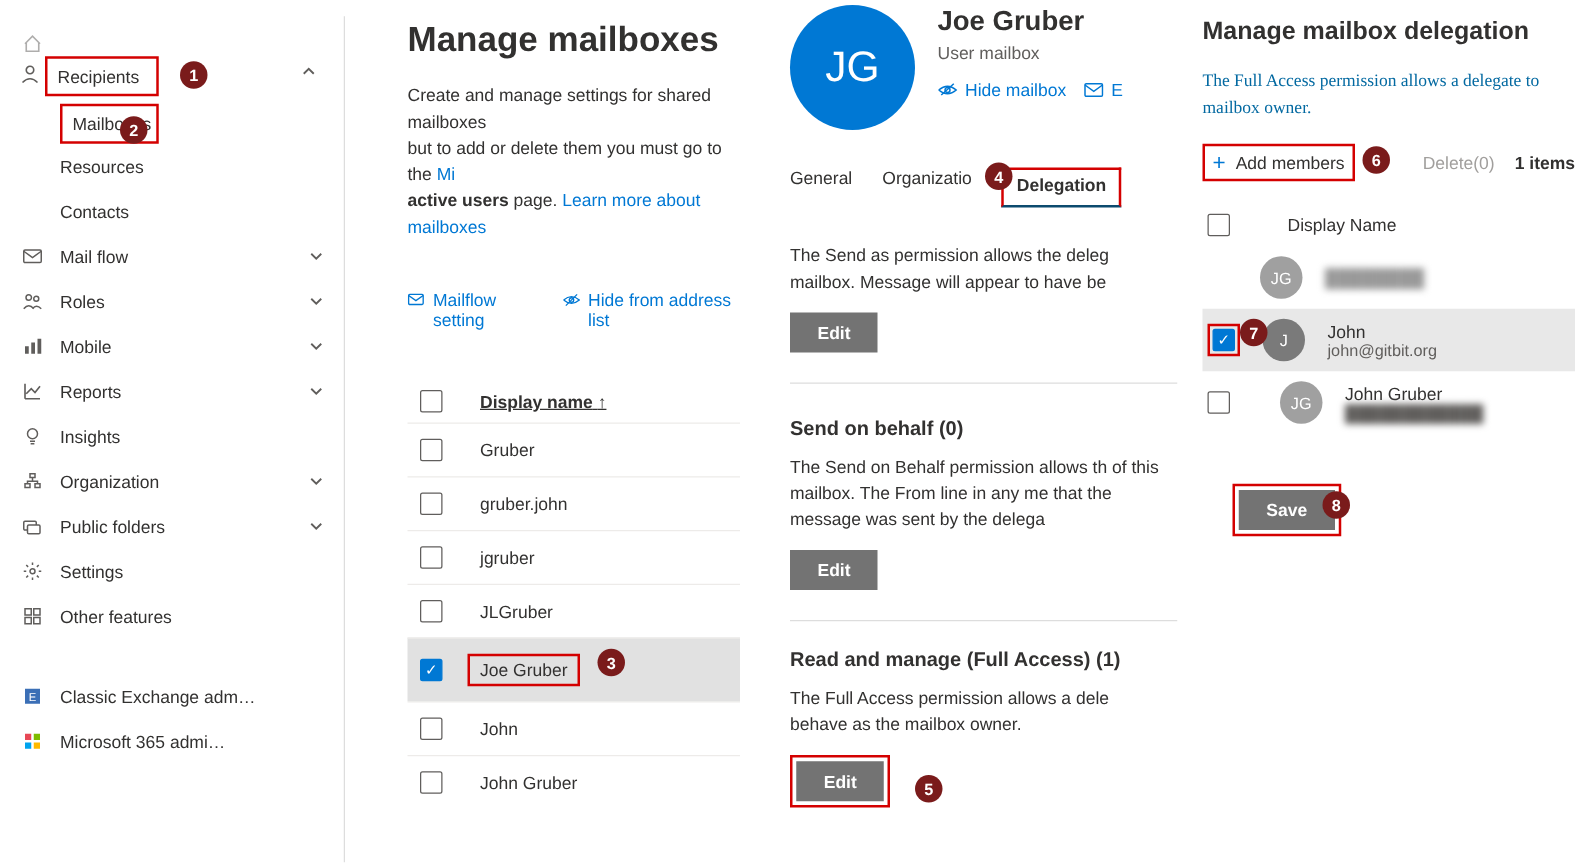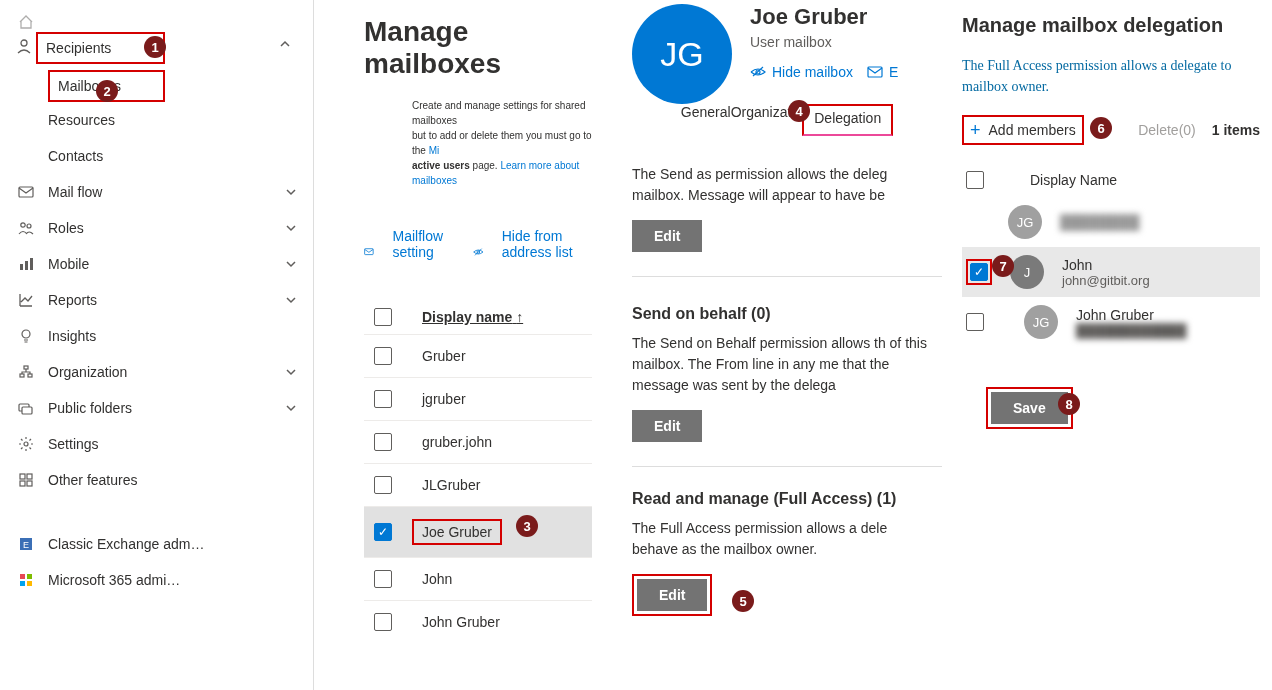--- a/index.html
+++ b/index.html
@@ -9,24 +9,25 @@
     color: #323130;
     background: #fff;
     overflow: hidden;
     width: 1272px;
     height: 690px;
     position: relative;
   }
   .layout { display: flex; height: 100%; }
   
   .sidebar {
-    width: 314px;
+    width: 276px;
     border-right: 1px solid #ddd;
     padding-top: 4px;
     overflow: hidden;
+    margin-top: 13px;
   }
   .nav-item {
     display: flex;
     align-items: center;
     gap: 12px;
     padding: 10px 16px 10px 16px;
     cursor: pointer;
     position: relative;
   }
   .nav-item .icon { width: 20px; display: flex; align-items: center; justify-content: center; color:#605e5c; }
@@ -46,24 +47,24 @@
     font-size: 13px;
   }
   
   .main {
     flex: 1;
     padding: 4px 20px 0 50px;
     overflow: hidden;
     position: relative;
   }
   .main h1 { font-size: 28px; font-weight: 600; margin: 12px 0 18px 0; }
-  .main .intro { color: #323130; line-height: 1.5; font-size: 10px; margin-left: 48px; }
+  .main .intro { color: #323130; line-height: 1.5; font-size: 14px; }
   .main .intro .link { color: #0078d4; }
   .toolbar { display: flex; gap: 18px; align-items: center; margin-top: 40px; color:#0078d4; font-size: 14px; }
-  .toolbar .tb-item { display: flex; align-items: flex-end; gap: 18px; cursor: pointer; }
+  .toolbar .tb-item { display: flex; align-items: flex-start; gap: 6px; cursor: pointer; }
   .mbx-table { margin-top: 40px; }
   .mbx-head { display: flex; align-items: center; gap: 20px; padding: 8px 10px; font-weight: 600; color:#323130; }
   .mbx-row { display: flex; align-items: center; gap: 20px; padding: 12px 10px; border-top: 1px solid #edebe9; }
   .mbx-row.selected { background: #e1e1e1; }
   .chk {
     width: 18px; height: 18px; border: 1px solid #605e5c; border-radius: 2px; background:#fff; display:inline-flex; align-items:center; justify-content:center;
   }
   .chk.checked { background:#0078d4; border-color:#0078d4; color:#fff; font-size:12px; }
   .mbx-name { padding-left: 10px; }
   
@@ -74,23 +75,23 @@
     overflow: hidden;
   }
   .detail-header { display:flex; gap: 18px; align-items:flex-start; margin-top:4px;}
   .avatar-lg {
     width: 100px; height: 100px; border-radius: 50%; background:#0078d4; color:#fff; display:flex; align-items:center; justify-content:center; font-size:34px;
   }
   .detail-title { font-size: 22px; font-weight: 600; }
   .detail-sub { color:#605e5c; margin-top:4px; }
   .detail-links { display:flex; gap:14px; margin-top:14px; color:#0078d4; font-size:14px; }
   .detail-links .dl-item { display:flex; align-items:center; gap:6px; }
-  .tabs { display:flex; font-size:14px;justify-content:center; }
+  .tabs { display:flex; gap:24px; margin-top:30px; font-size:14px; }
   .tab { padding-bottom:10px; cursor:pointer; color:#323130; }
-  .tab.active { border-bottom:2px solid #ec4899; color:#323130; font-weight:400; }
+  .tab.active { border-bottom:2px solid #0c4a6e; color:#323130; font-weight:700; }
   .section { margin-top: 28px; padding-right: 6px;}
   .section h3 { font-size: 16px; font-weight: 600; margin-bottom: 10px; }
   .section p { color:#323130; line-height:1.5; margin-bottom: 14px; }
   .btn-primary {
     background:#737373; color:#fff; border:none; padding: 8px 22px; font-size:14px; font-weight:600; cursor:pointer;
   }
   .divider { border-top:1px solid #ddd; margin-top:24px; }
   
   .deleg {
     width: 330px;
@@ -336,25 +337,25 @@
           <span>Display name</span>
           <span>↑</span>
         </span>
       </div>
       <div class="mbx-row">
           <span class="chk"></span>
           <span class="mbx-name">Gruber</span>
         </div>
       <div class="mbx-row">
           <span class="chk"></span>
+          <span class="mbx-name">gruber.john</span>
+        </div>
+      <div class="mbx-row">
+          <span class="chk"></span>
           <span class="mbx-name">jgruber</span>
-        </div>
-      <div class="mbx-row">
-          <span class="chk"></span>
-          <span class="mbx-name">gruber.john</span>
         </div>
       <div class="mbx-row">
           <span class="chk"></span>
           <span class="mbx-name">JLGruber</span>
         </div>
       <div class="mbx-row selected" style="position:relative;">
         <span class="chk checked">✓</span>
         <span class="mbx-name red-box" style="padding:3px 8px;">Joe Gruber</span>
         <div class="badge" style="left:152px; top:8px;">3</div>
       </div>

